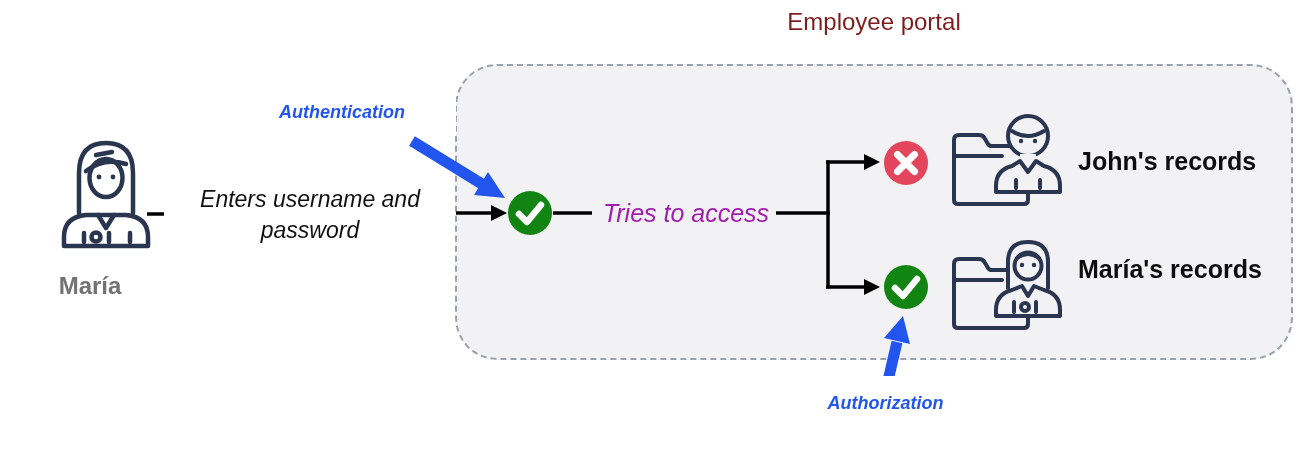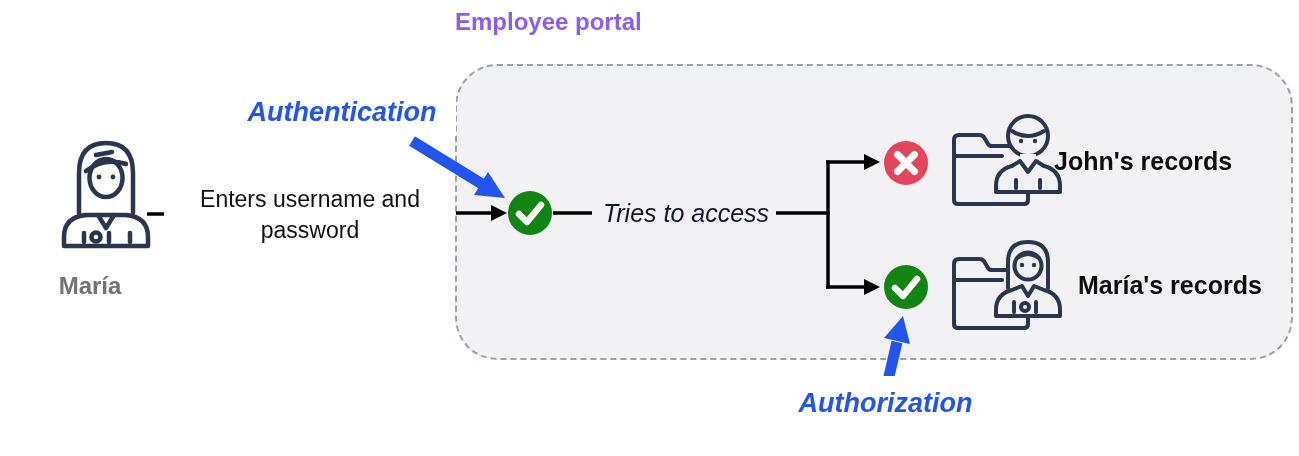--- a/index.html
+++ b/index.html
@@ -7,37 +7,37 @@
     position:relative;width:1299px;height:456px;background:#ffffff;overflow:hidden;
     font-family:"Liberation Sans","DejaVu Sans",sans-serif;
   }
   .abs{position:absolute;}
   .portal{
     left:455px;top:64px;width:838px;height:296px;box-sizing:border-box;
     background:#f2f2f5;border:2px dashed #9ba1ab;border-radius:42px;z-index:1;
   }
   .overlay{left:0;top:0;width:1299px;height:456px;z-index:2;pointer-events:none;}
   .diagram-title{
-    left:455px;top:8px;width:838px;z-index:3;
-    font-size:24px;font-weight:bold;color:#8b5cf6;
+    left:455px;top:8px;width:838px;text-align:center;z-index:3;
+    font-size:24px;font-weight:normal;color:#7f1d1d;
   }
   .white-box{
     background:#ffffff;display:flex;align-items:center;justify-content:center;
     text-align:center;z-index:3;
   }
-  .note-box{left:195px;top:182px;width:230px;height:66px;
+  .note-box{left:195px;top:182px;width:230px;height:66px;font-style:italic;
     font-size:23px;line-height:1.35;color:#111;}
   .auth-box{left:228px;top:88px;width:228px;height:48px;}
   .authz-box{left:779px;top:376px;width:213px;height:54px;}
-  .blue-label{font-size:27px;font-weight:bold;font-style:italic;color:#2255ee;}
+  .blue-label{font-size:18px;font-weight:bold;font-style:italic;color:#2255ee;}
   .tries-text{left:596px;top:199px;width:180px;text-align:center;z-index:3;
-    font-style:italic;font-size:25px;color:#0f172a;}
+    font-style:italic;font-size:25px;color:#a21caf;}
   .record-label{font-size:25px;font-weight:bold;color:#0d0d0d;z-index:3;white-space:nowrap;}
-  .john-label{left:1054px;top:147px;}
-  .maria-records-label{left:1078px;top:271px;}
+  .john-label{left:1078px;top:147px;}
+  .maria-records-label{left:1078px;top:255px;}
   .actor-name{left:30px;top:272px;width:120px;text-align:center;z-index:3;
     font-size:24px;font-weight:bold;color:#737373;}
   .icon{z-index:3;}
 </style>
 </head>
 <body>
 
 <div class="canvas">
 
   <div class="abs portal"></div>

